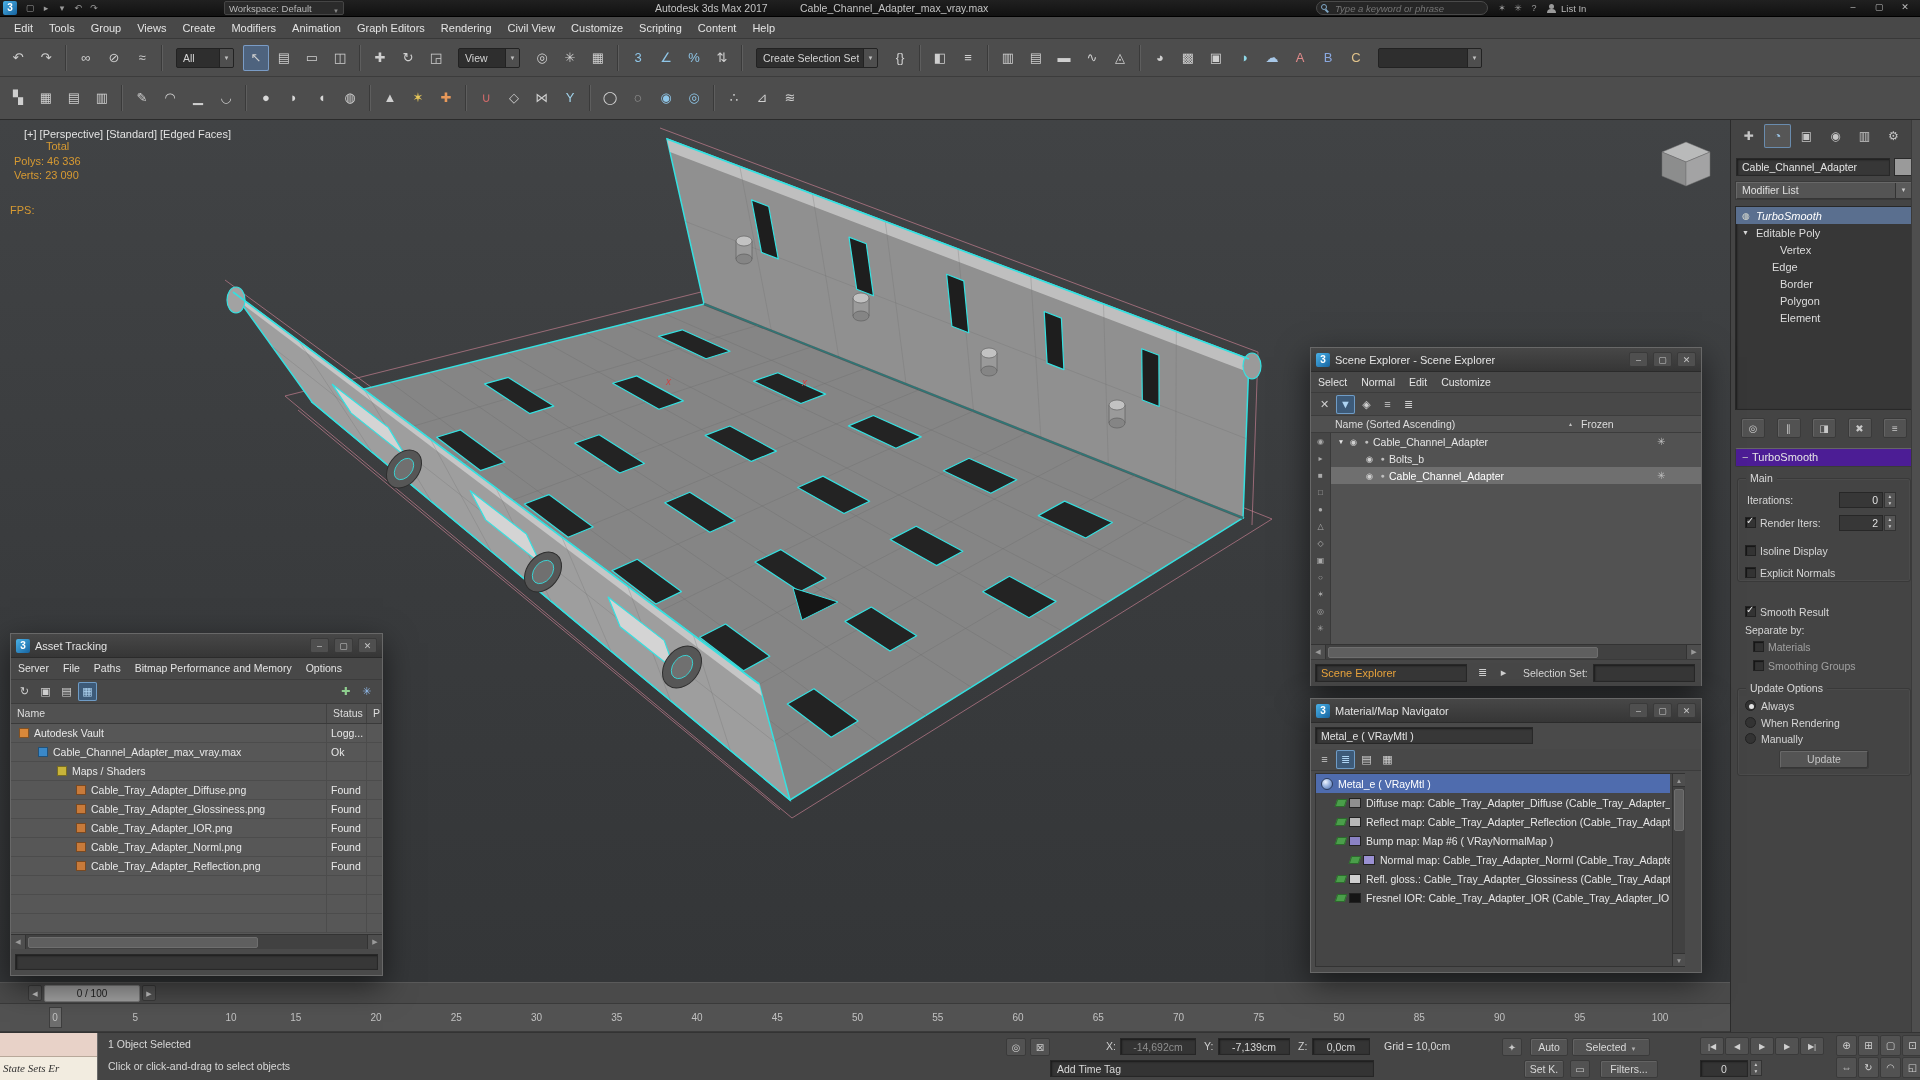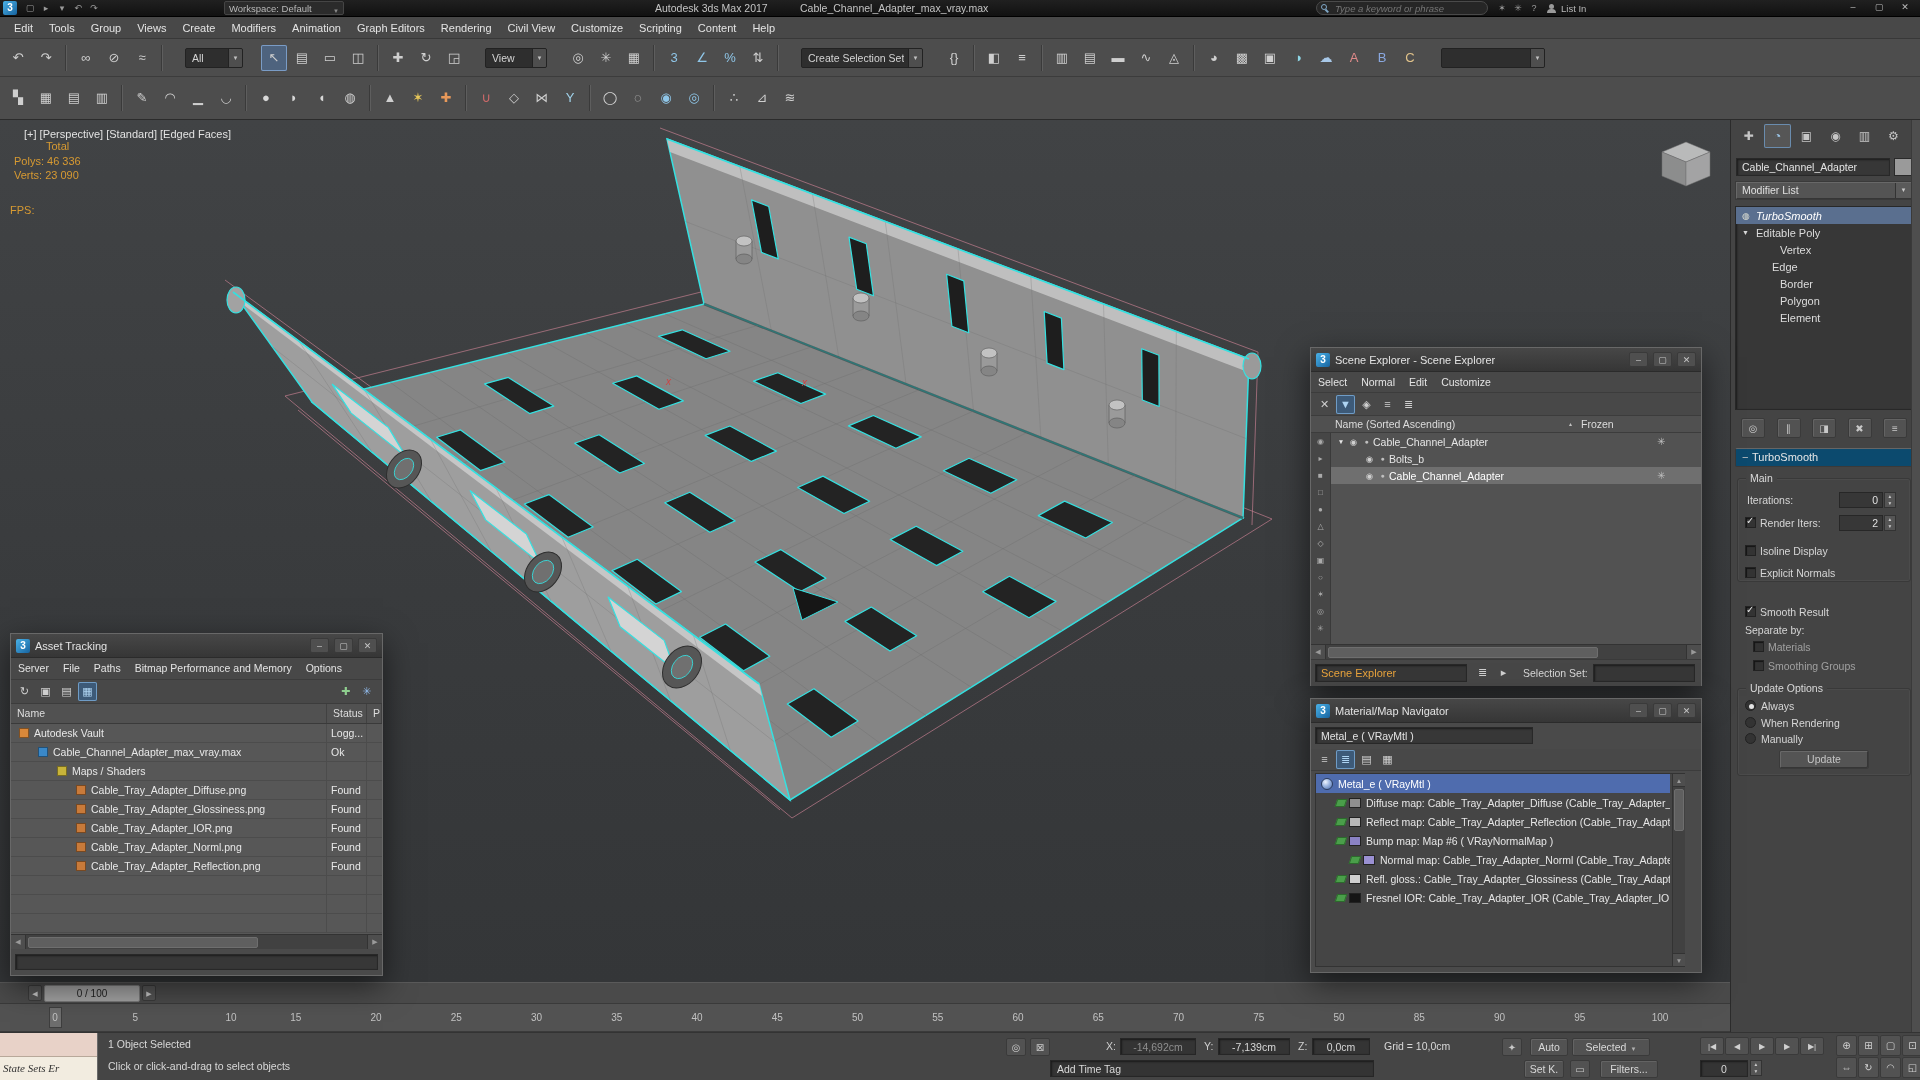--- a/index.html
+++ b/index.html
@@ -38,21 +38,21 @@
   .menu-item{padding:0 8px;font-size:11px;color:#e4e4e4;line-height:22px;white-space:nowrap}
   .menu-item.sm{padding:0 7px;font-size:10.5px;line-height:21px}
   #toolbar1{position:absolute;left:0;top:39px;width:1920px;height:38px;background:#4d4d4d;border-bottom:1px solid #3c3c3c;
             display:flex;align-items:center;padding-left:4px;z-index:54}
   #toolbar2{position:absolute;left:0;top:77px;width:1920px;height:43px;background:#4d4d4d;border-bottom:1px solid #2b2b2b;
             display:flex;align-items:center;padding-left:4px;z-index:54}
   .tb-btn{display:inline-block;width:26px;height:26px;line-height:26px;text-align:center;font-size:13px;color:#cfcfcf;border-radius:2px;margin:0 1px;flex:none}
   .tb-btn.active{background:#4e637e;box-shadow:inset 0 0 0 1px #7a9cc6}
   .tb-sep{width:2px;height:26px;margin:0 5px;border-left:1px solid #3a3a3a;border-right:1px solid #5e5e5e;flex:none}
   .tb-combo{display:inline-flex;align-items:center;height:20px;background:#2e2e2e;border:1px solid #222;color:#d4d4d4;
-            font-size:10.5px;padding-left:6px;margin:0 17px;border-radius:2px;flex:none;overflow:hidden}
+            font-size:10.5px;padding-left:6px;margin:0 8px;border-radius:2px;flex:none;overflow:hidden}
   .tb-combo-text{flex:1;white-space:nowrap;overflow:hidden}
   .tb-combo-arrow{width:14px;height:18px;line-height:18px;text-align:center;background:#4e4e4e;border-left:1px solid #222;
                   font-size:6px;color:#c0c0c0;margin-left:4px;flex:none}
 
   
   #viewport{position:absolute;left:0;top:120px;width:1730px;height:862px;overflow:hidden;
             background:linear-gradient(180deg,#414345,#393b3d 55%,#343638)}
   .vp-label{position:absolute;left:24px;top:8px;font-size:11px;color:#e2e2e2;z-index:3}
   .vp-stat{position:absolute;font-size:11px;color:#d79a32;z-index:3}
   .cage{fill:none;stroke:#c27d8e;stroke-width:1;opacity:.7}
@@ -68,21 +68,21 @@
   .sunken{background:#373737;border:1px solid #282828;box-shadow:inset 1px 1px 2px rgba(0,0,0,.5)}
   .raised{background:#545454;border:1px solid #3a3a3a;box-shadow:inset 1px 1px 0 rgba(255,255,255,.12),inset -1px -1px 0 rgba(0,0,0,.35)}
   .stack-row{height:17px;display:flex;align-items:center;padding-left:6px;font-size:11px;color:#dcdcdc}
   .stack-row.sel{background:#5a6f8f;color:#fff}
   .stack-ic{width:14px;font-size:9px;color:#e8e8d8;flex:none}
   .stack-arrow{width:14px;font-size:7px;color:#d8d8d8;flex:none}
   .stack-label.it{font-style:italic}
   #cp-stackbtns{position:absolute;left:4px;top:296px;width:178px;height:24px;display:flex;justify-content:space-between;padding:0 6px;align-items:center}
   .sbtn{width:24px;height:20px;line-height:19px;text-align:center;font-size:10px;color:#c8c8c8;background:#525252;border:1px solid #3a3a3a;
         border-radius:2px;box-shadow:inset 1px 1px 0 rgba(255,255,255,.1)}
-  .rollout{position:absolute;left:4px;width:182px;height:19px;background:#0c4a6e;border:1px solid #3a3a3a;border-top-color:#666;
+  .rollout{position:absolute;left:4px;width:182px;height:19px;background:#4c1d95;border:1px solid #3a3a3a;border-top-color:#666;
            border-radius:2px;font-size:11px;color:#e6e6e6;line-height:17px;padding-left:6px}
   .ro-minus{display:inline-block;width:10px;color:#c8c8c8}
   .grp{position:absolute;border:1px solid #393939;box-shadow:inset 0 0 0 1px rgba(255,255,255,.04);border-radius:3px}
   .grp-label{position:absolute;top:-7px;left:8px;background:#444;padding:0 4px;font-size:10.5px;color:#dadada;white-space:nowrap}
   .cp-label{position:absolute;font-size:10.5px;color:#d6d6d6;white-space:nowrap}
   .cp-label.dim{color:#a0a0a0}
   .cb{position:absolute;width:11px;height:11px;background:#333;border:1px solid #222;box-shadow:inset 1px 1px 1px rgba(0,0,0,.6)}
   .cb.on::after{content:'✓';position:absolute;left:0;top:-3px;font-size:10px;color:#e6e6e6}
   .rb{position:absolute;width:11px;height:11px;border-radius:50%;background:#333;border:1px solid #222}
   .rb.on::after{content:'';position:absolute;left:2.5px;top:2.5px;width:5px;height:5px;border-radius:50%;background:#e2e2e2}

